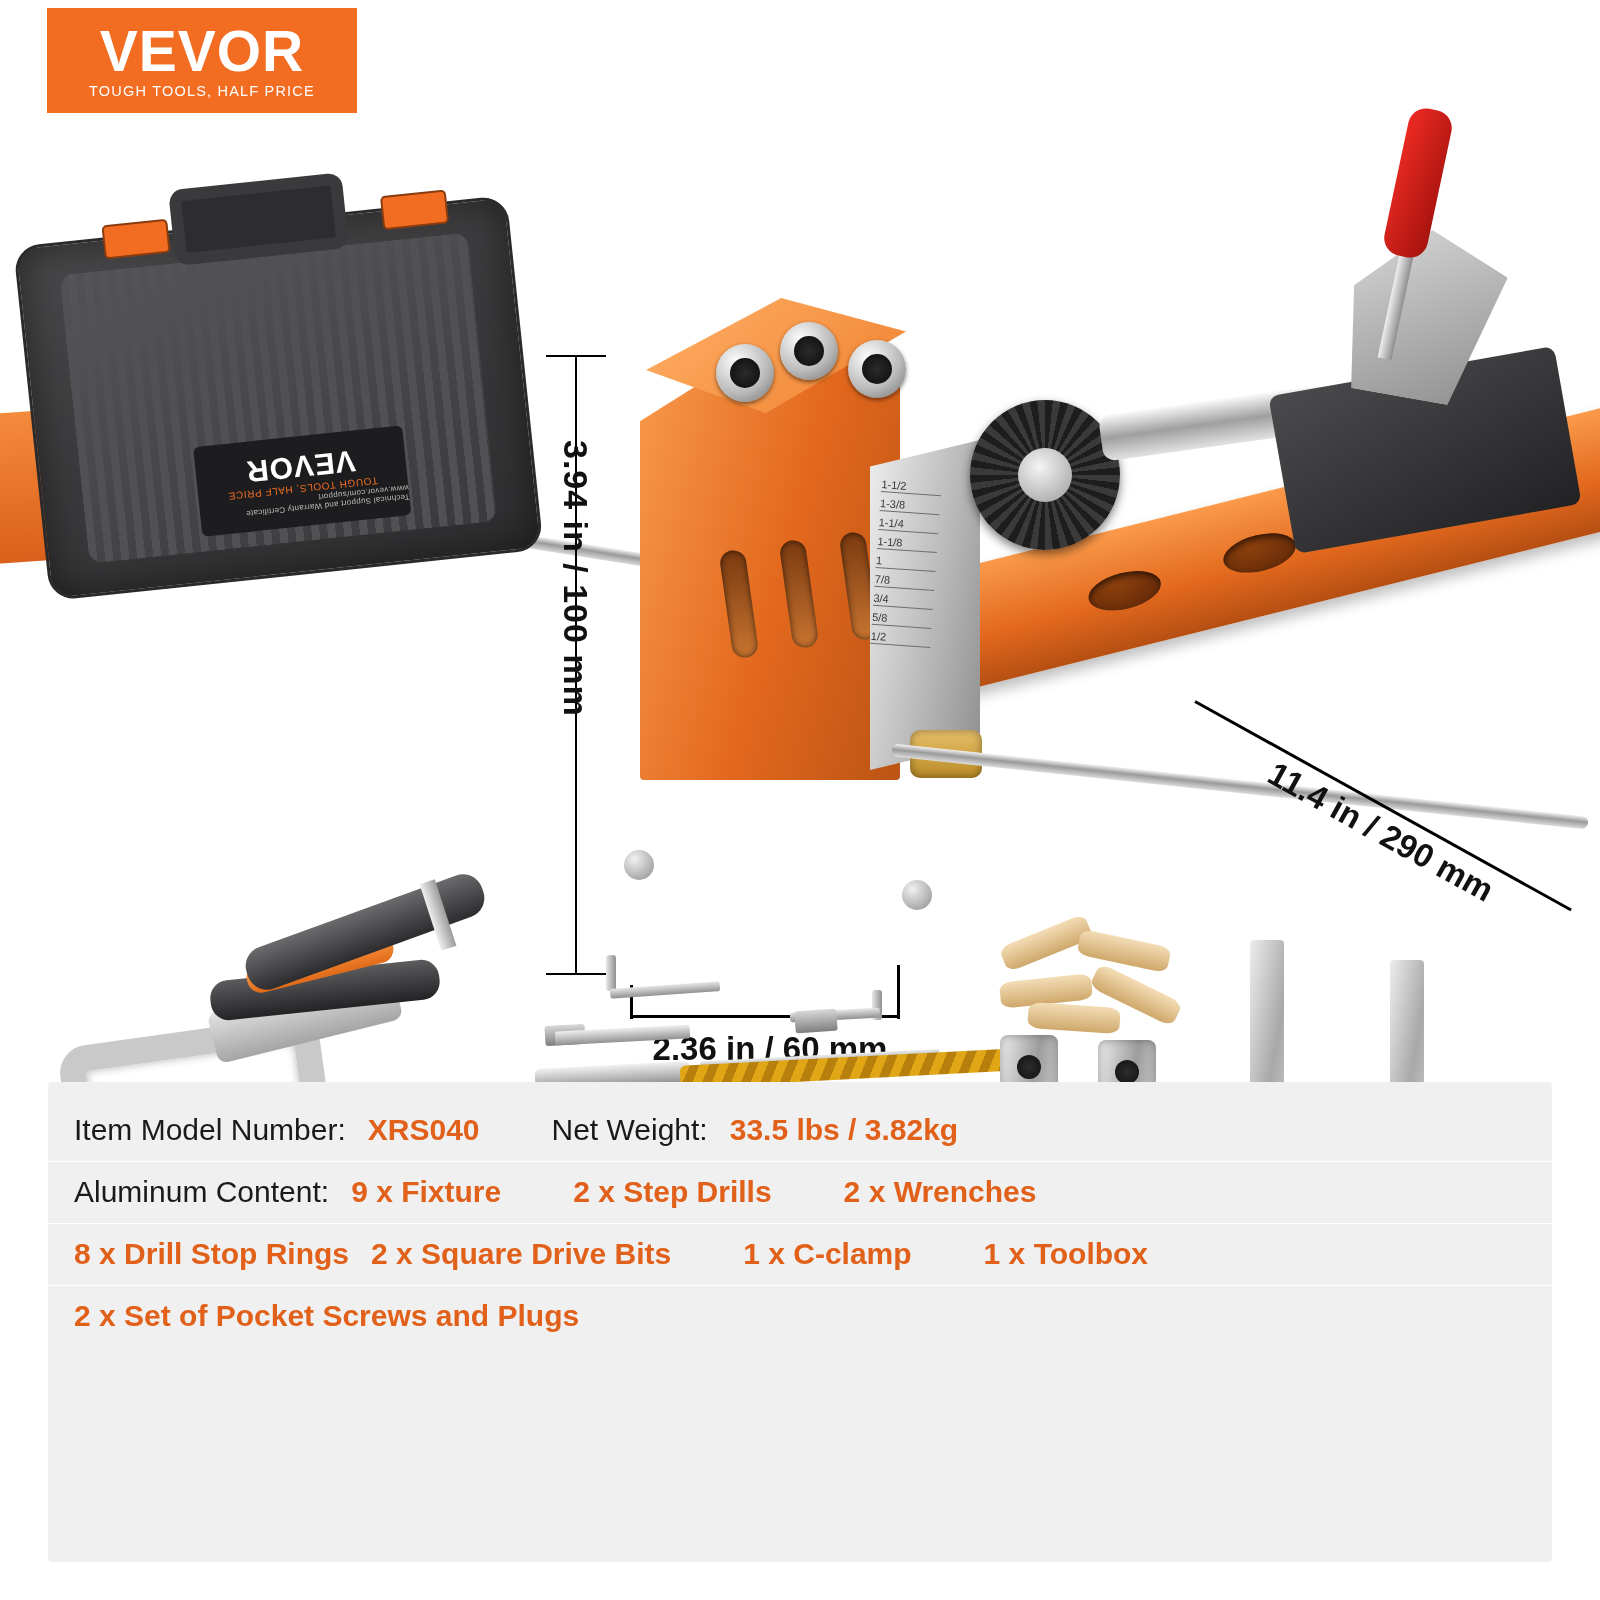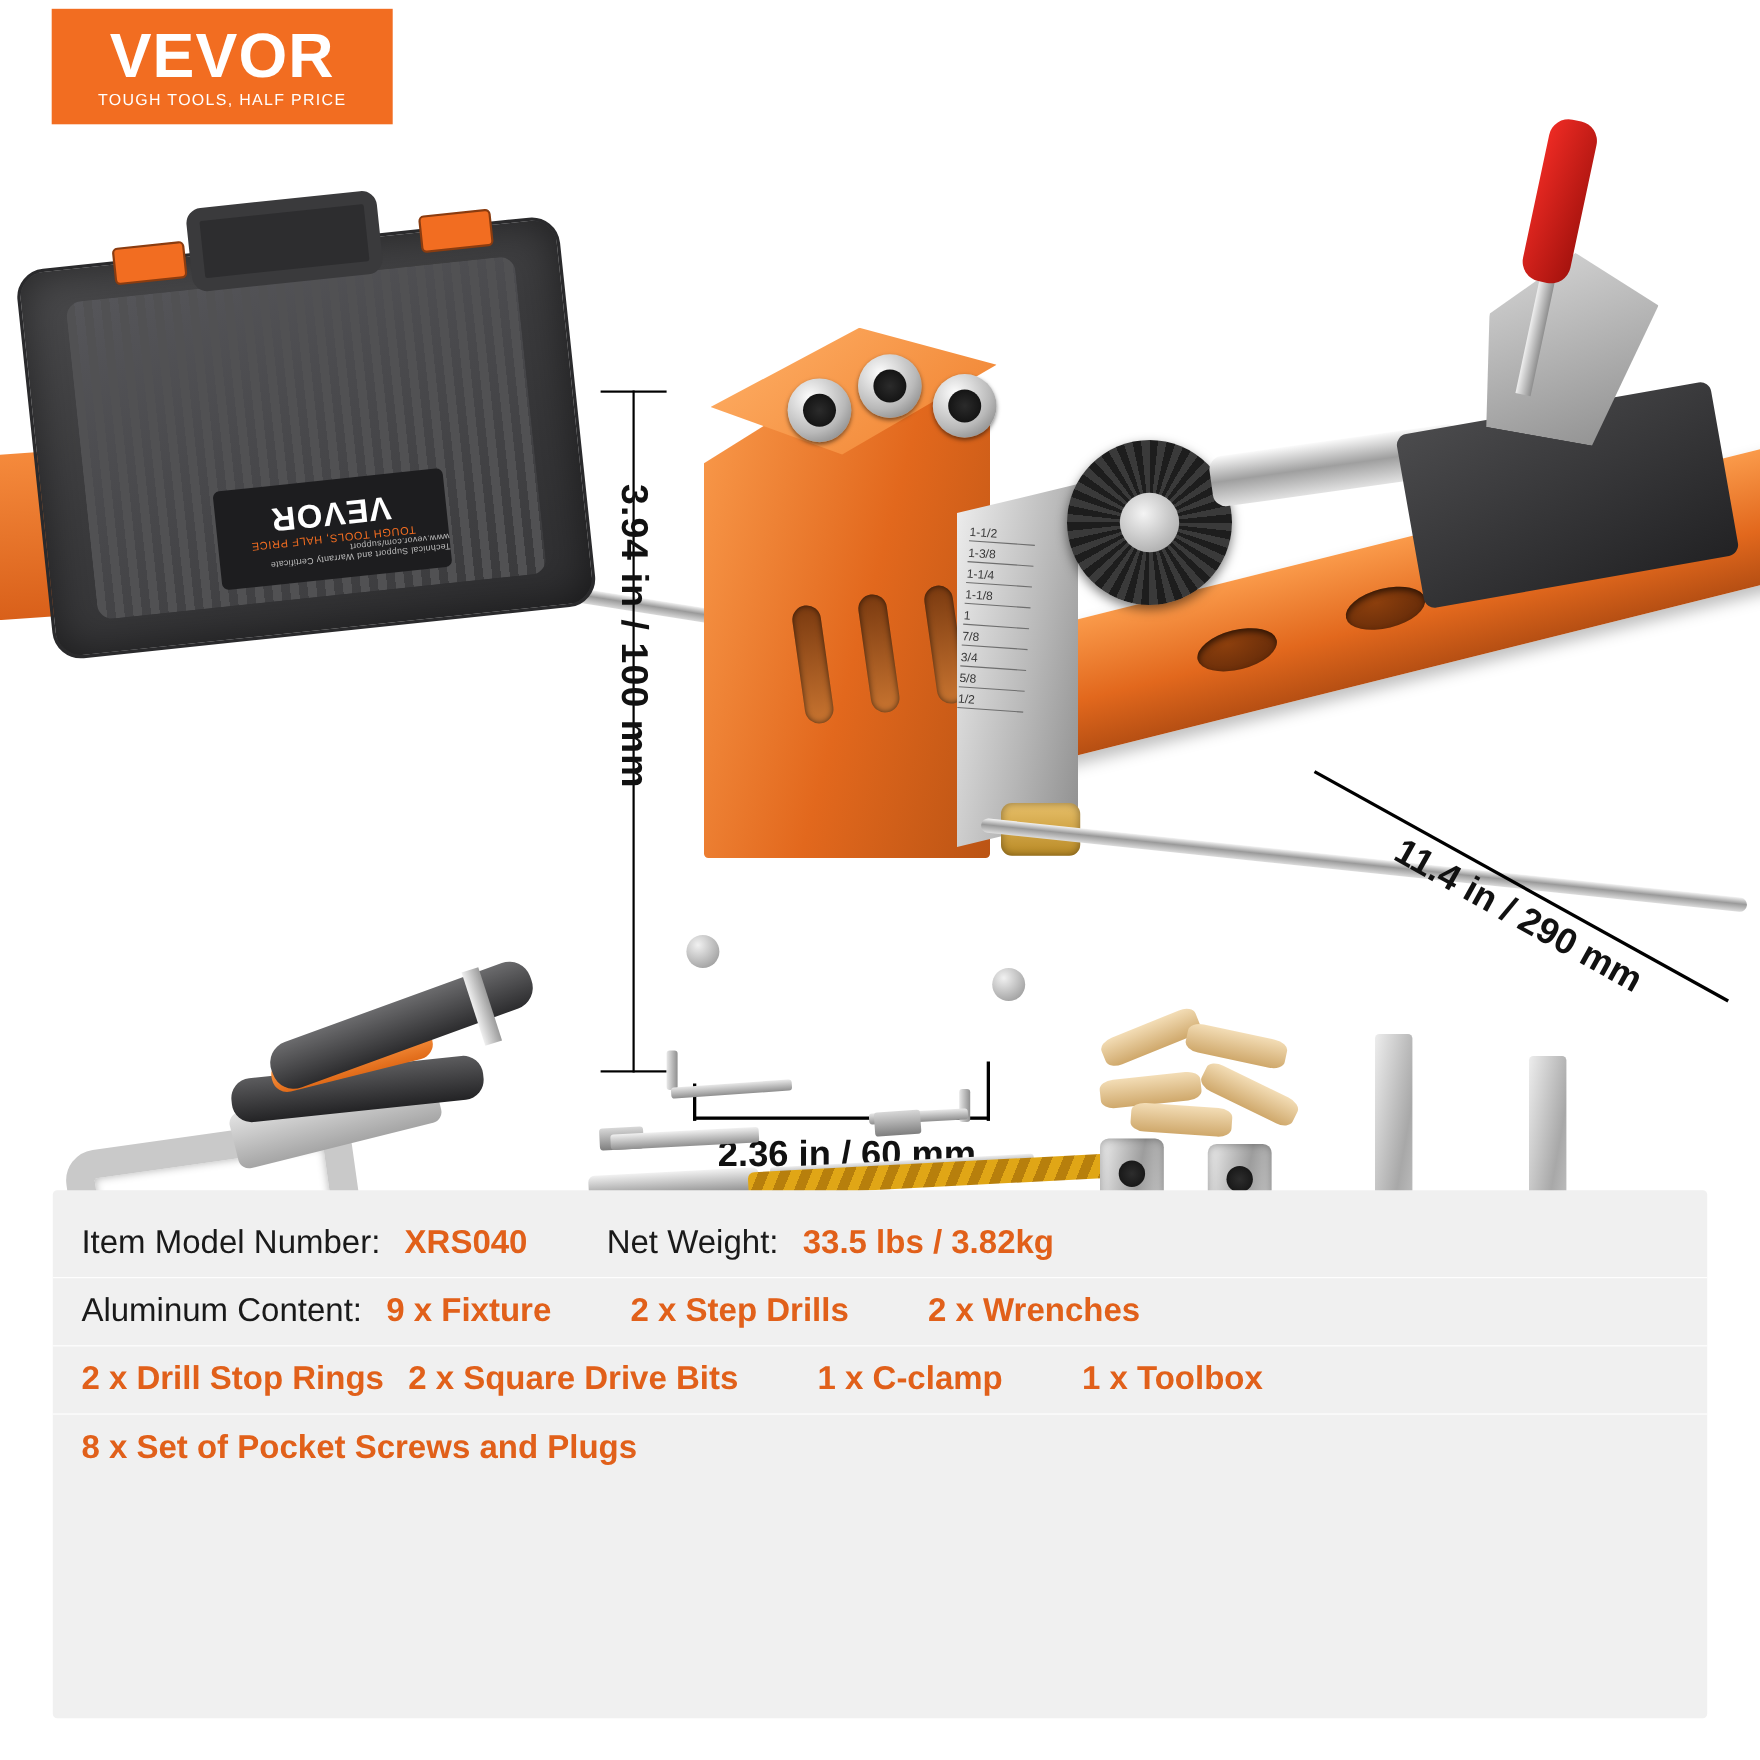--- a/index.html
+++ b/index.html
@@ -517,25 +517,25 @@
   <div class="spec-row">
     <span class="lbl">Aluminum Content:</span>
     <span class="val">9 x Fixture</span>
     <span class="gap"></span>
     <span class="val">2 x Step Drills</span>
     <span class="gap"></span>
     <span class="val">2 x Wrenches</span>
   </div>
 
   <div class="spec-row">
-    <span class="val">2 x Drill Stop Rings</span>
+    <span class="val">8 x Drill Stop Rings</span>
     <span class="val">2 x Square Drive Bits</span>
     <span class="gap"></span>
     <span class="val">1 x C-clamp</span>
     <span class="gap"></span>
     <span class="val">1 x Toolbox</span>
   </div>
 
   <div class="spec-row">
-    <span class="val">8 x Set of Pocket Screws and Plugs</span>
+    <span class="val">2 x Set of Pocket Screws and Plugs</span>
   </div>
 
 </div>
 
 </body></html>

